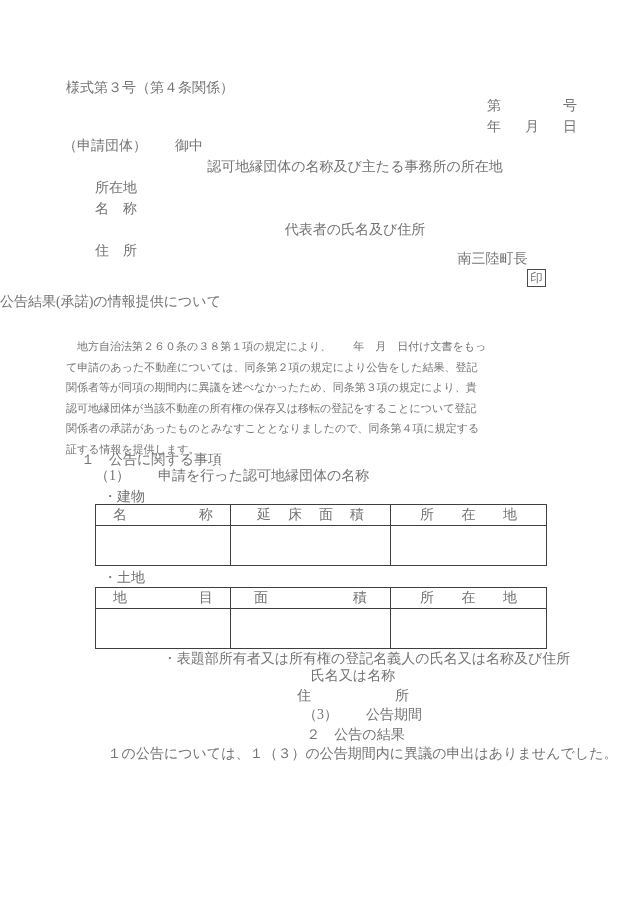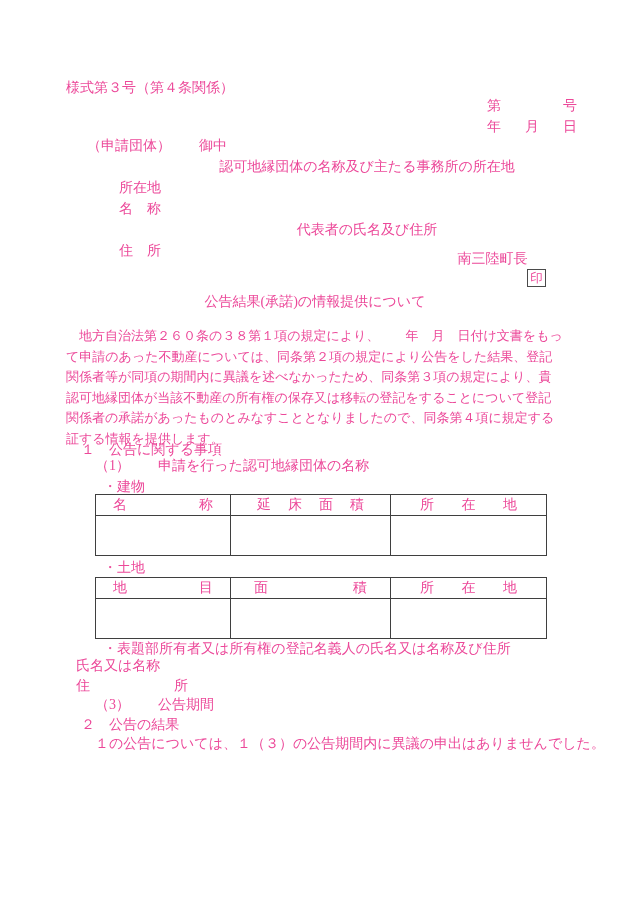--- a/index.html
+++ b/index.html
@@ -1,65 +1,65 @@
 <!DOCTYPE html>
 <html><head>
 <meta charset="utf-8">
 <style>
   html,body{margin:0;padding:0;background:#ffffff;}
   .page{
     position:relative;
     width:630px;height:800px;
     background:#ffffff;
     font-family:"Liberation Serif","DejaVu Serif",serif;
-    font-size:14px;color:#ec4899;
+    font-size:14px;color:#737373;
     overflow:hidden;
     padding-top:77px;box-sizing:border-box;
   }
   .line{line-height:21px;white-space:pre;}
   
   .l-form{margin-left:66px;}
   .l-para{margin-left:66px;}
   .l-num{margin-left:81px;}
   .l-item{margin-left:95px;}
   .l-bullet{margin-left:103px;}
   .l-sub{margin-left:76px;}
-  .addr{margin-left:87px;margin-top:37px;}
+  .addr{margin-left:63px;margin-top:37px;}
   .addr .hd{margin-left:17px;text-align:center;}
   .addr .lb{margin-left:32px;}
   
   .numblock{position:absolute;top:95px;right:53px;width:90px;}
   .numblock .row{display:flex;justify-content:space-between;line-height:21px;}
   
   .issuer{display:flex;align-items:center;margin-left:355px;margin-top:-13px;line-height:21px;flex-direction:column;}
   .seal{display:inline-block;border:1px solid #4a4a4a;font-size:12.5px;line-height:16px;padding:0 2px;margin-left:88px;}
   
-  .doctitle{text-align:center;margin-top:4px;line-height:21px;}
+  .doctitle{margin-top:4px;line-height:21px;}
   
-  .para{margin-top:14px;font-size:13px;}
+  .para{margin-top:24px;font-size:11px;}
   .para .line{line-height:20.6px;}
   .sec1-head{margin-top:-10px;line-height:20.5px;}
   .item{line-height:20.5px;}
   .item-first{margin-top:-4px;}
   .caption{line-height:20.5px;font-family:Liberation Serif, serif;}
   
   .tbl{margin-left:95px;width:452px;border:1px solid #3f3f3f;box-sizing:border-box;}
   .tbl-building{margin-top:-3px;}
   .tbl-land{margin-top:-2px;}
   .trow{display:flex;}
   .thead{border-bottom:1px solid #3f3f3f;}
   .tcell{box-sizing:border-box;border-right:1px solid #3f3f3f;}
   .tcell:last-child{border-right:none;}
   .c1{width:135px;} .c2{width:160px;} .c3{width:155px;}
   .hwrap{display:flex;justify-content:space-between;line-height:20px;height:20px;}
   .pa{padding:0 17px;} .pb{padding:0 26px;} .pc{padding:0 29px;} .pd{padding:0 23px;}
   .tbody .tcell{height:39px;}
   .land-caption{margin-top:2px;}
   
-  .bottom .line{line-height:19.5px;}
+  .bottom .line{line-height:19.5px;text-align:center;}
   .owner-name{margin-top:-2px;}
 </style>
 </head>
 <body>
 
 <div class="page">
 
   <div class="line l-form">様式第３号（第４条関係）</div>
 
   <div class="numblock">

